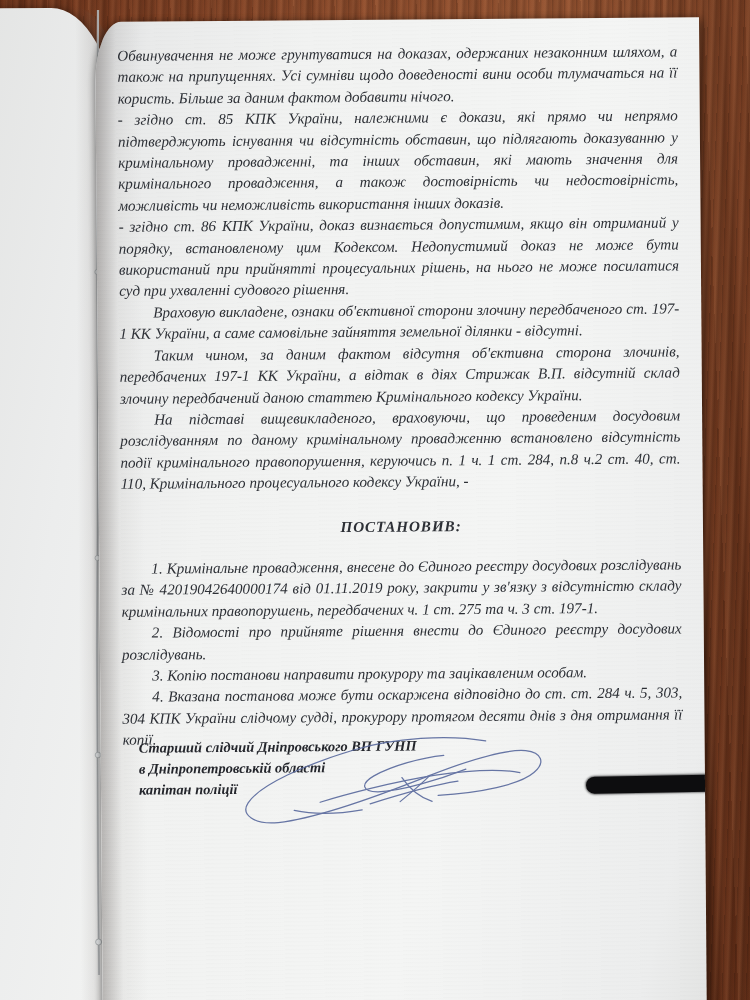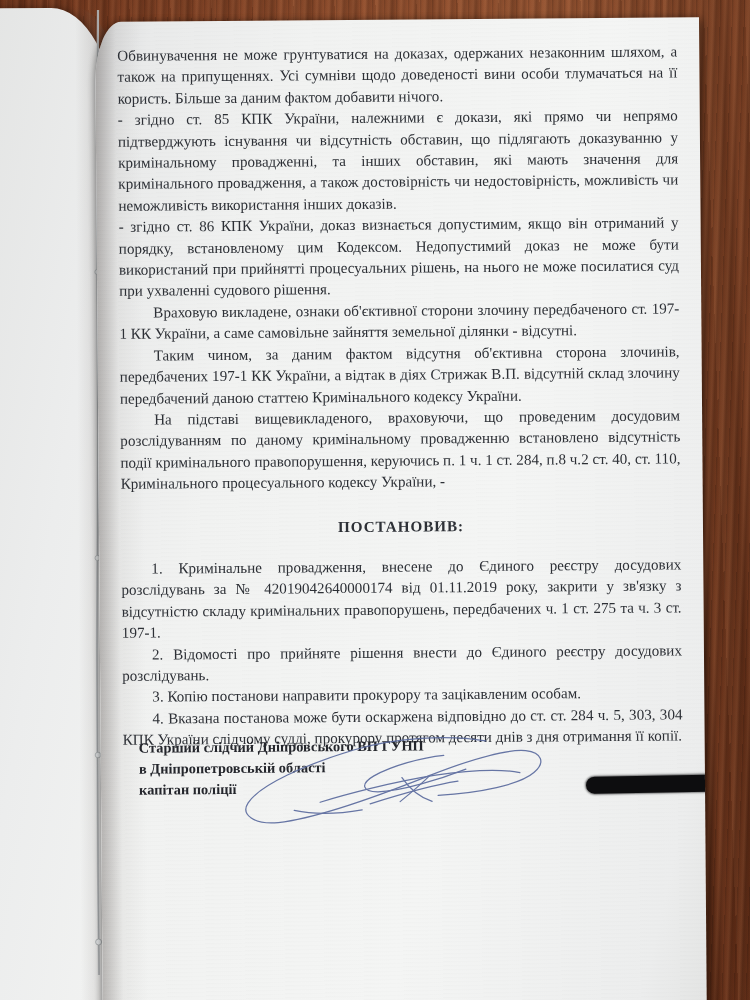--- a/index.html
+++ b/index.html
@@ -27,20 +27,21 @@
       ),
       repeating-linear-gradient(
         88deg,
         rgba(255,205,160,0.05) 0px,
         rgba(0,0,0,0.10) 17px,
         rgba(255,190,150,0.04) 29px,
         rgba(0,0,0,0.07) 41px
       ),
       linear-gradient(100deg, #6d3219 0%, #8c4a2a 38%, #93512f 60%, #5e2a14 100%);
     font-family: "Liberation Serif", "DejaVu Serif", serif;
+    font-style: italic;
   }
 
   
   #left-page {
     position: absolute;
     left: -40px;
     top: 8px;
     width: 158px;
     height: 1000px;
     background: linear-gradient(100deg, #e2e3e2 0%, #eceded 55%, #f2f3f2 100%);

